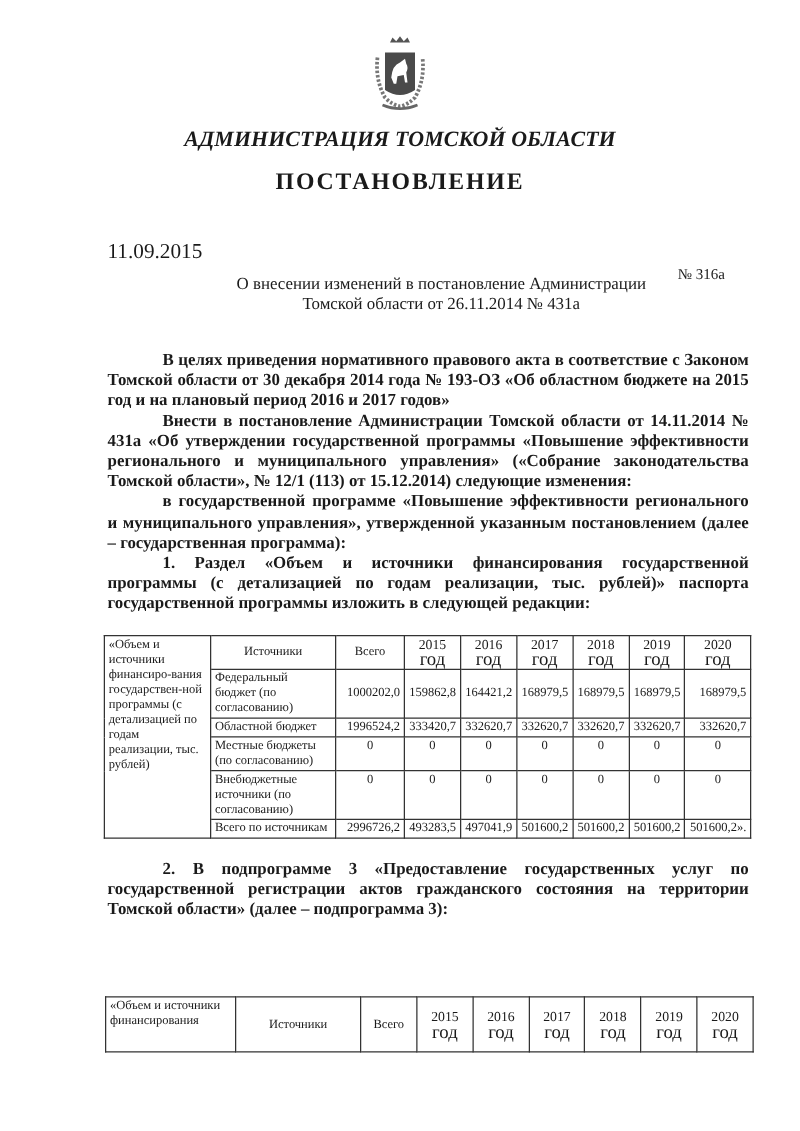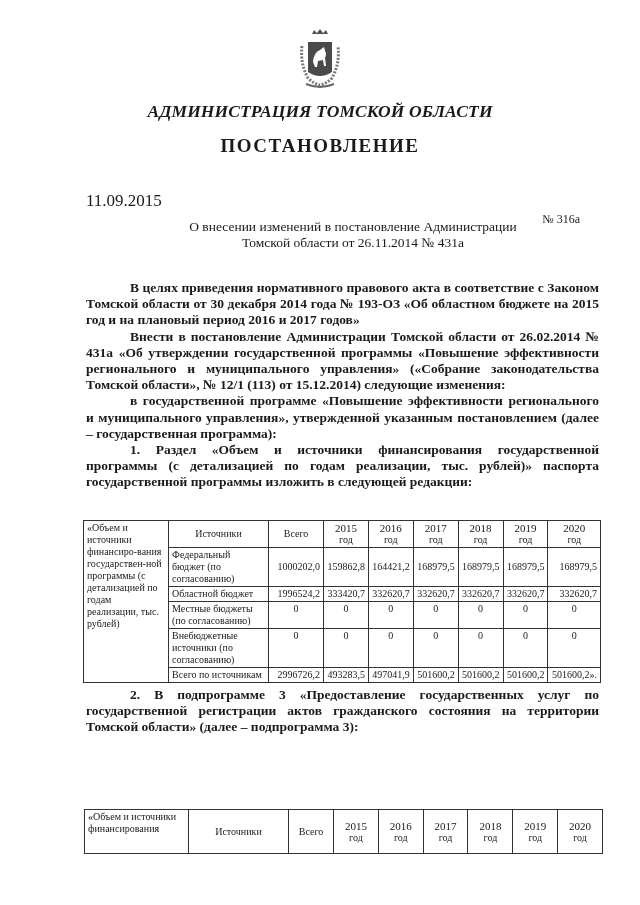--- a/index.html
+++ b/index.html
@@ -11,29 +11,29 @@
   .doctype { position: absolute; left: 0; width: 640px; top: 135px; text-align: center;
     font-weight: bold; font-size: 19px; letter-spacing: 1.5px; }
   .date { position: absolute; left: 86px; top: 191px; font-size: 17px; }
   .num { position: absolute; right: 60px; top: 191px; font-size: 12px; margin-top: 21px; }
   .subject { position: absolute; left: 0; width: 640px; top: 219px; text-align: center;
     font-size: 13.5px; line-height: 16px; margin-left: 33px; }
   .body { position: absolute; left: 86px; width: 513px; font-size: 13.5px; line-height: 16.2px;
     text-align: justify; }
   .body p { margin: 0; font-weight: bold; }
   .ind { text-indent: 44px; }
-  table { border-collapse: collapse; position: absolute; font-size: 10px; line-height: 12px; margin-top: 12px; }
+  table { border-collapse: collapse; position: absolute; font-size: 10px; line-height: 12px; }
   td { border: 1px solid #333; vertical-align: top; padding: 1px 3px; }
   td.c { text-align: center; vertical-align: middle; }
   td.n { text-align: right; vertical-align: middle; }
   td.nt { text-align: center; vertical-align: top; }
   .t1 { left: 83px; top: 508px; width: 518px; }
   .t2 { left: 84px; top: 797px; width: 519px; }
   .yr { display: block; font-size: 11px; }
-  .god { display: block; font-size: 10px; }
+  .god { display: block; font-size: 15px; }
 </style>
 </head>
 <body>
 
 <svg class="emblem" viewBox="0 0 44 62">
   <path d="M14 6 L16 2 L19 5 L22 1 L25 5 L28 2 L30 6 Z" fill="#555"></path>
   <path d="M10 14 L34 14 L34 44 Q22 52 10 44 Z" fill="#4a4a4a"></path>
   <path d="M15 34 Q16 24 22 22 L26 19 L27 23 Q29 26 27 30 L28 38 L26 38 L25 32 L20 33 L19 39 L17 39 Z" fill="#fff"></path>
   <path d="M4 18 Q2 36 10 50 Q16 56 22 57 Q28 56 34 50 Q42 36 40 18" fill="none" stroke="#777" stroke-width="3" stroke-dasharray="2 1.5"></path>
   <path d="M8 56 Q22 62 36 56" fill="none" stroke="#666" stroke-width="2"></path>
@@ -43,21 +43,21 @@
 <div class="doctype">ПОСТАНОВЛЕНИЕ</div>
 <div class="date">11.09.2015</div>
 <div class="num">№ 316а</div>
 <div class="subject">
   <div>О внесении изменений в постановление Администрации</div>
   <div>Томской области от 26.11.2014 № 431а</div>
 </div>
 
 <div class="body" style="top:280px;">
   <p class="ind">В целях приведения нормативного правового акта в соответствие с Законом Томской области от 30 декабря 2014 года № 193-ОЗ «Об областном бюджете на 2015 год и на плановый период 2016 и 2017 годов»</p>
-  <p class="ind">Внести в постановление Администрации Томской области от 26.02.2014 № 431а «Об утверждении государственной программы «Повышение эффективности регионального и муниципального управления» («Собрание законодательства Томской области», № 12/1 (113) от 15.12.2014) следующие изменения:</p>
+  <p class="ind">Внести в постановление Администрации Томской области от 14.11.2014 № 431а «Об утверждении государственной программы «Повышение эффективности регионального и муниципального управления» («Собрание законодательства Томской области», № 12/1 (113) от 15.12.2014) следующие изменения:</p>
   <p class="ind">в государственной программе «Повышение эффективности регионального и муниципального управления», утвержденной указанным постановлением (далее – государственная программа):</p>
   <p class="ind">1. Раздел «Объем и источники финансирования государственной программы (с детализацией по годам реализации, тыс. рублей)» паспорта государственной программы изложить в следующей редакции:</p>
 </div>
 
 <table class="t1">
   <tbody>
       <tr>
     <td rowspan="6" style="width:78px;">«Объем и источники финансиро-вания государствен-ной программы (с детализацией по годам реализации, тыс. рублей)</td>
     <td class="c" style="width:93px;">Источники</td>
     <td class="c" style="width:48px;">Всего</td>

